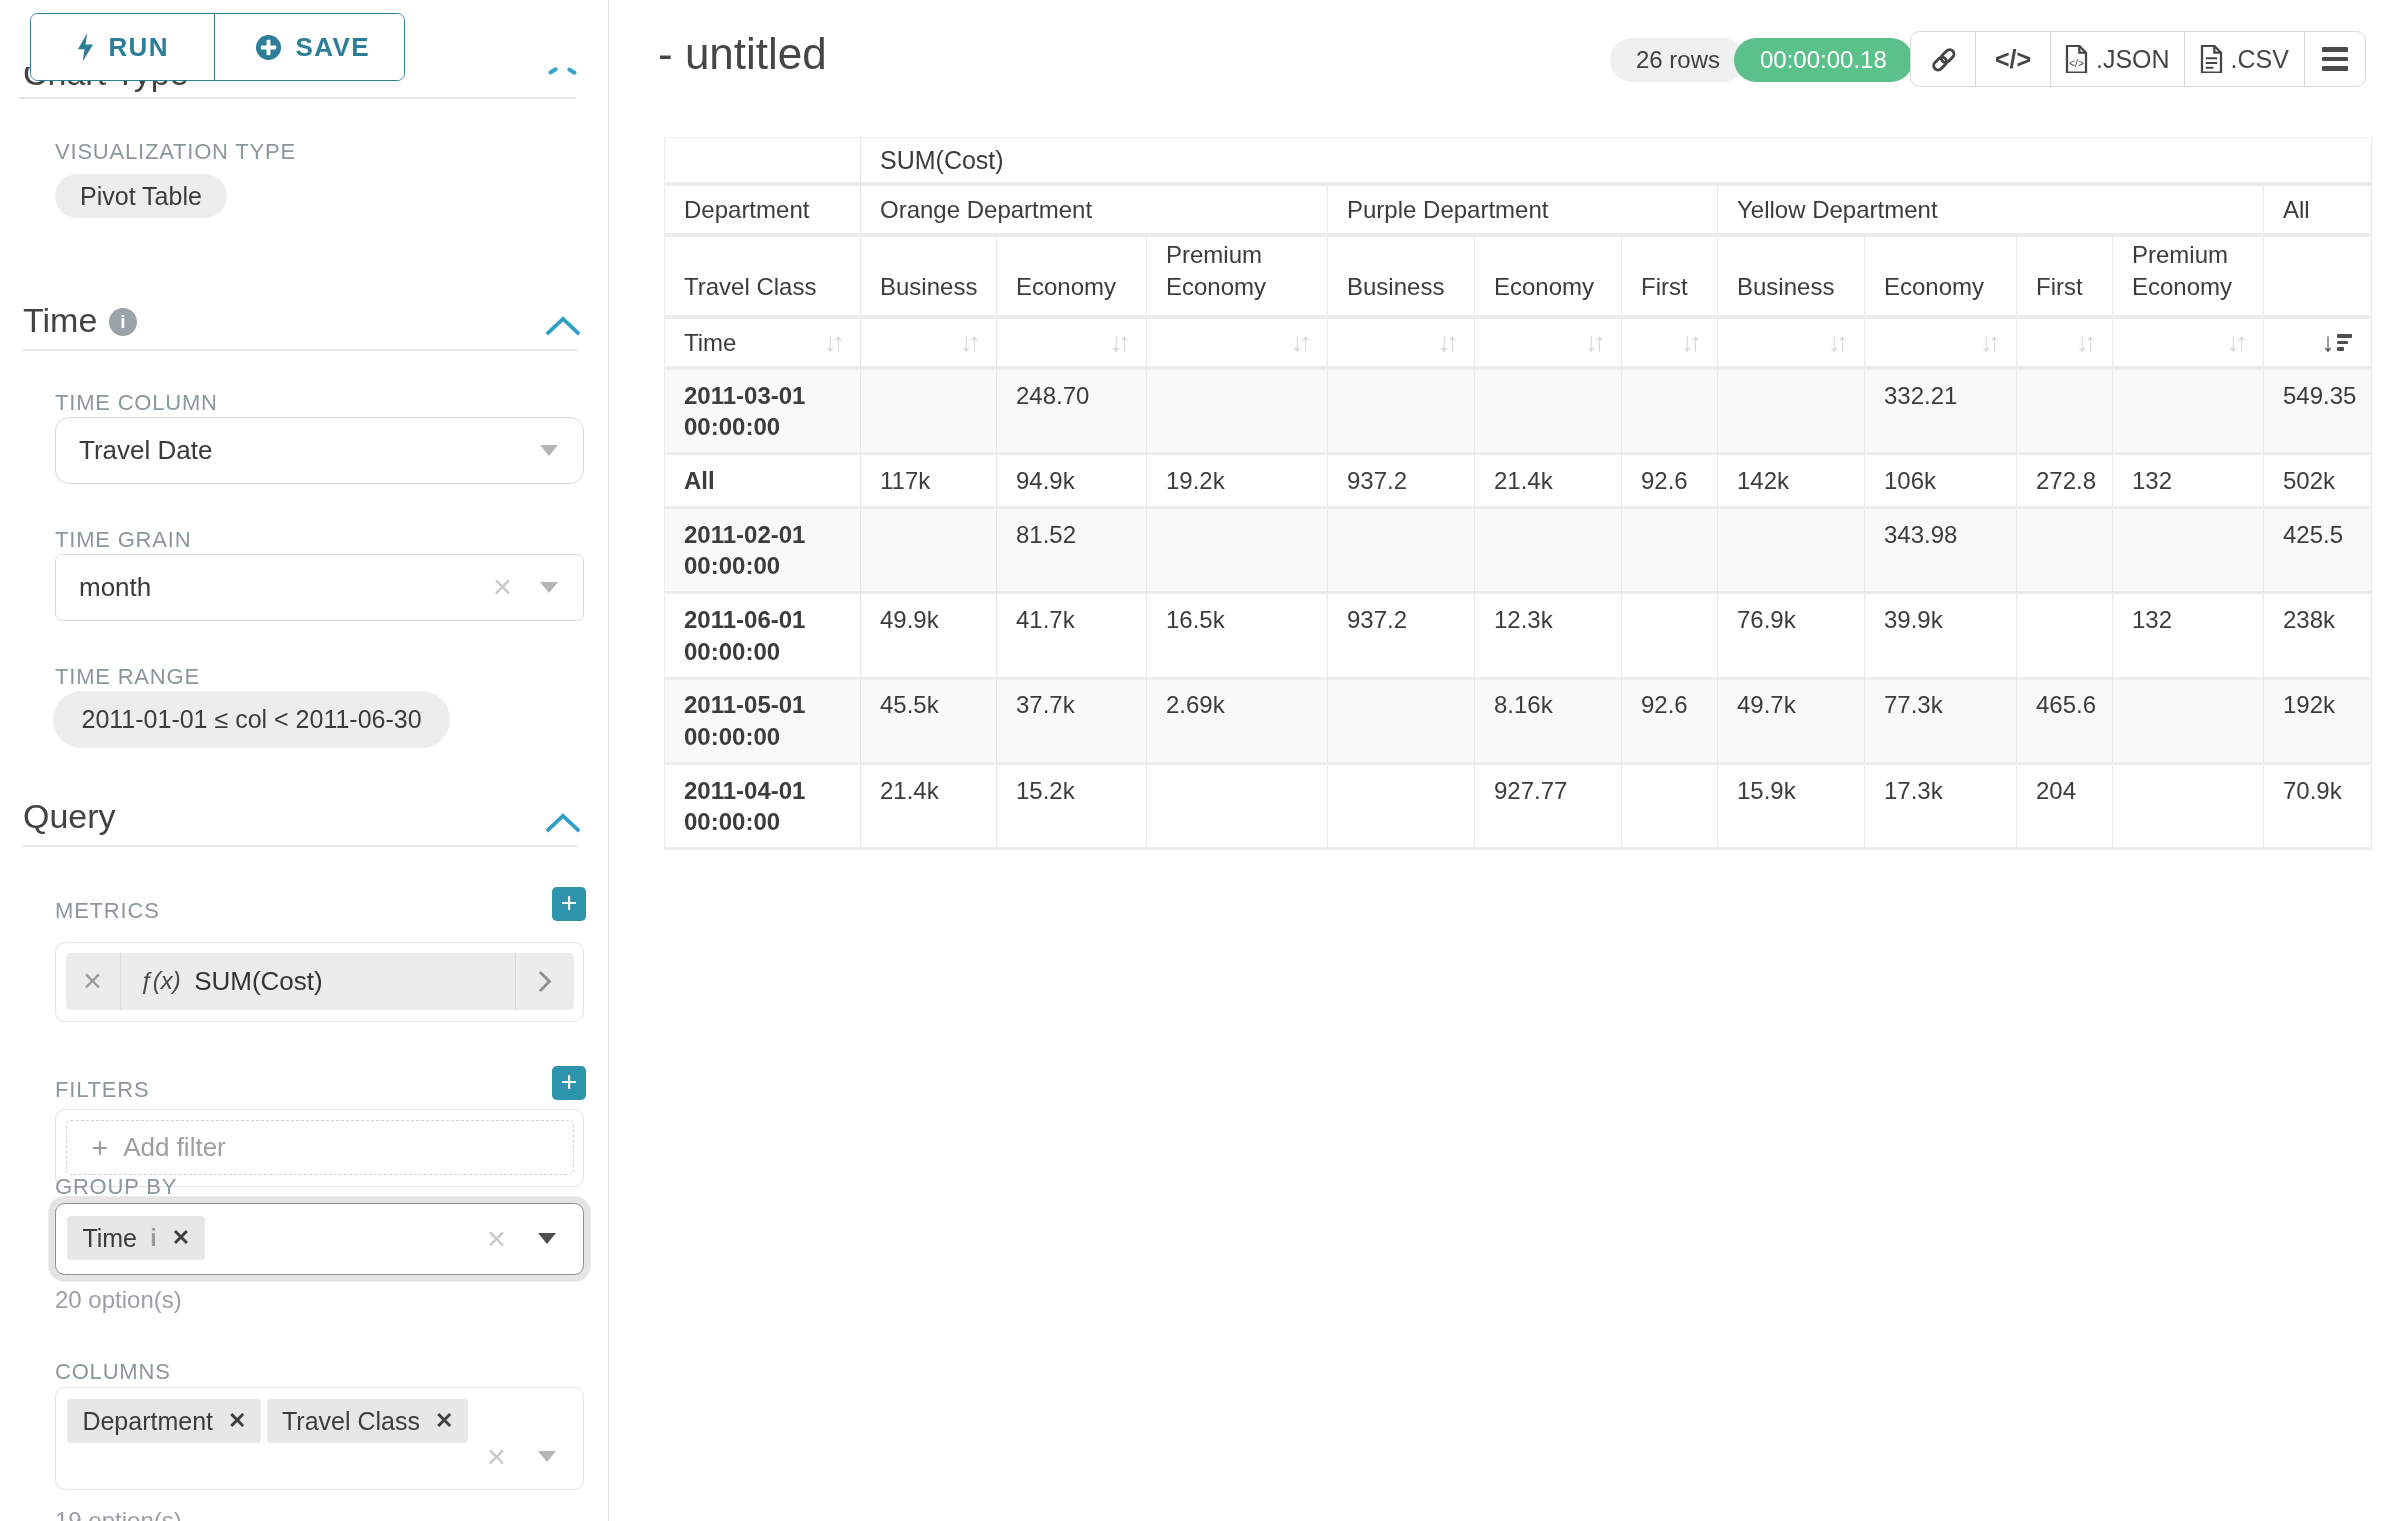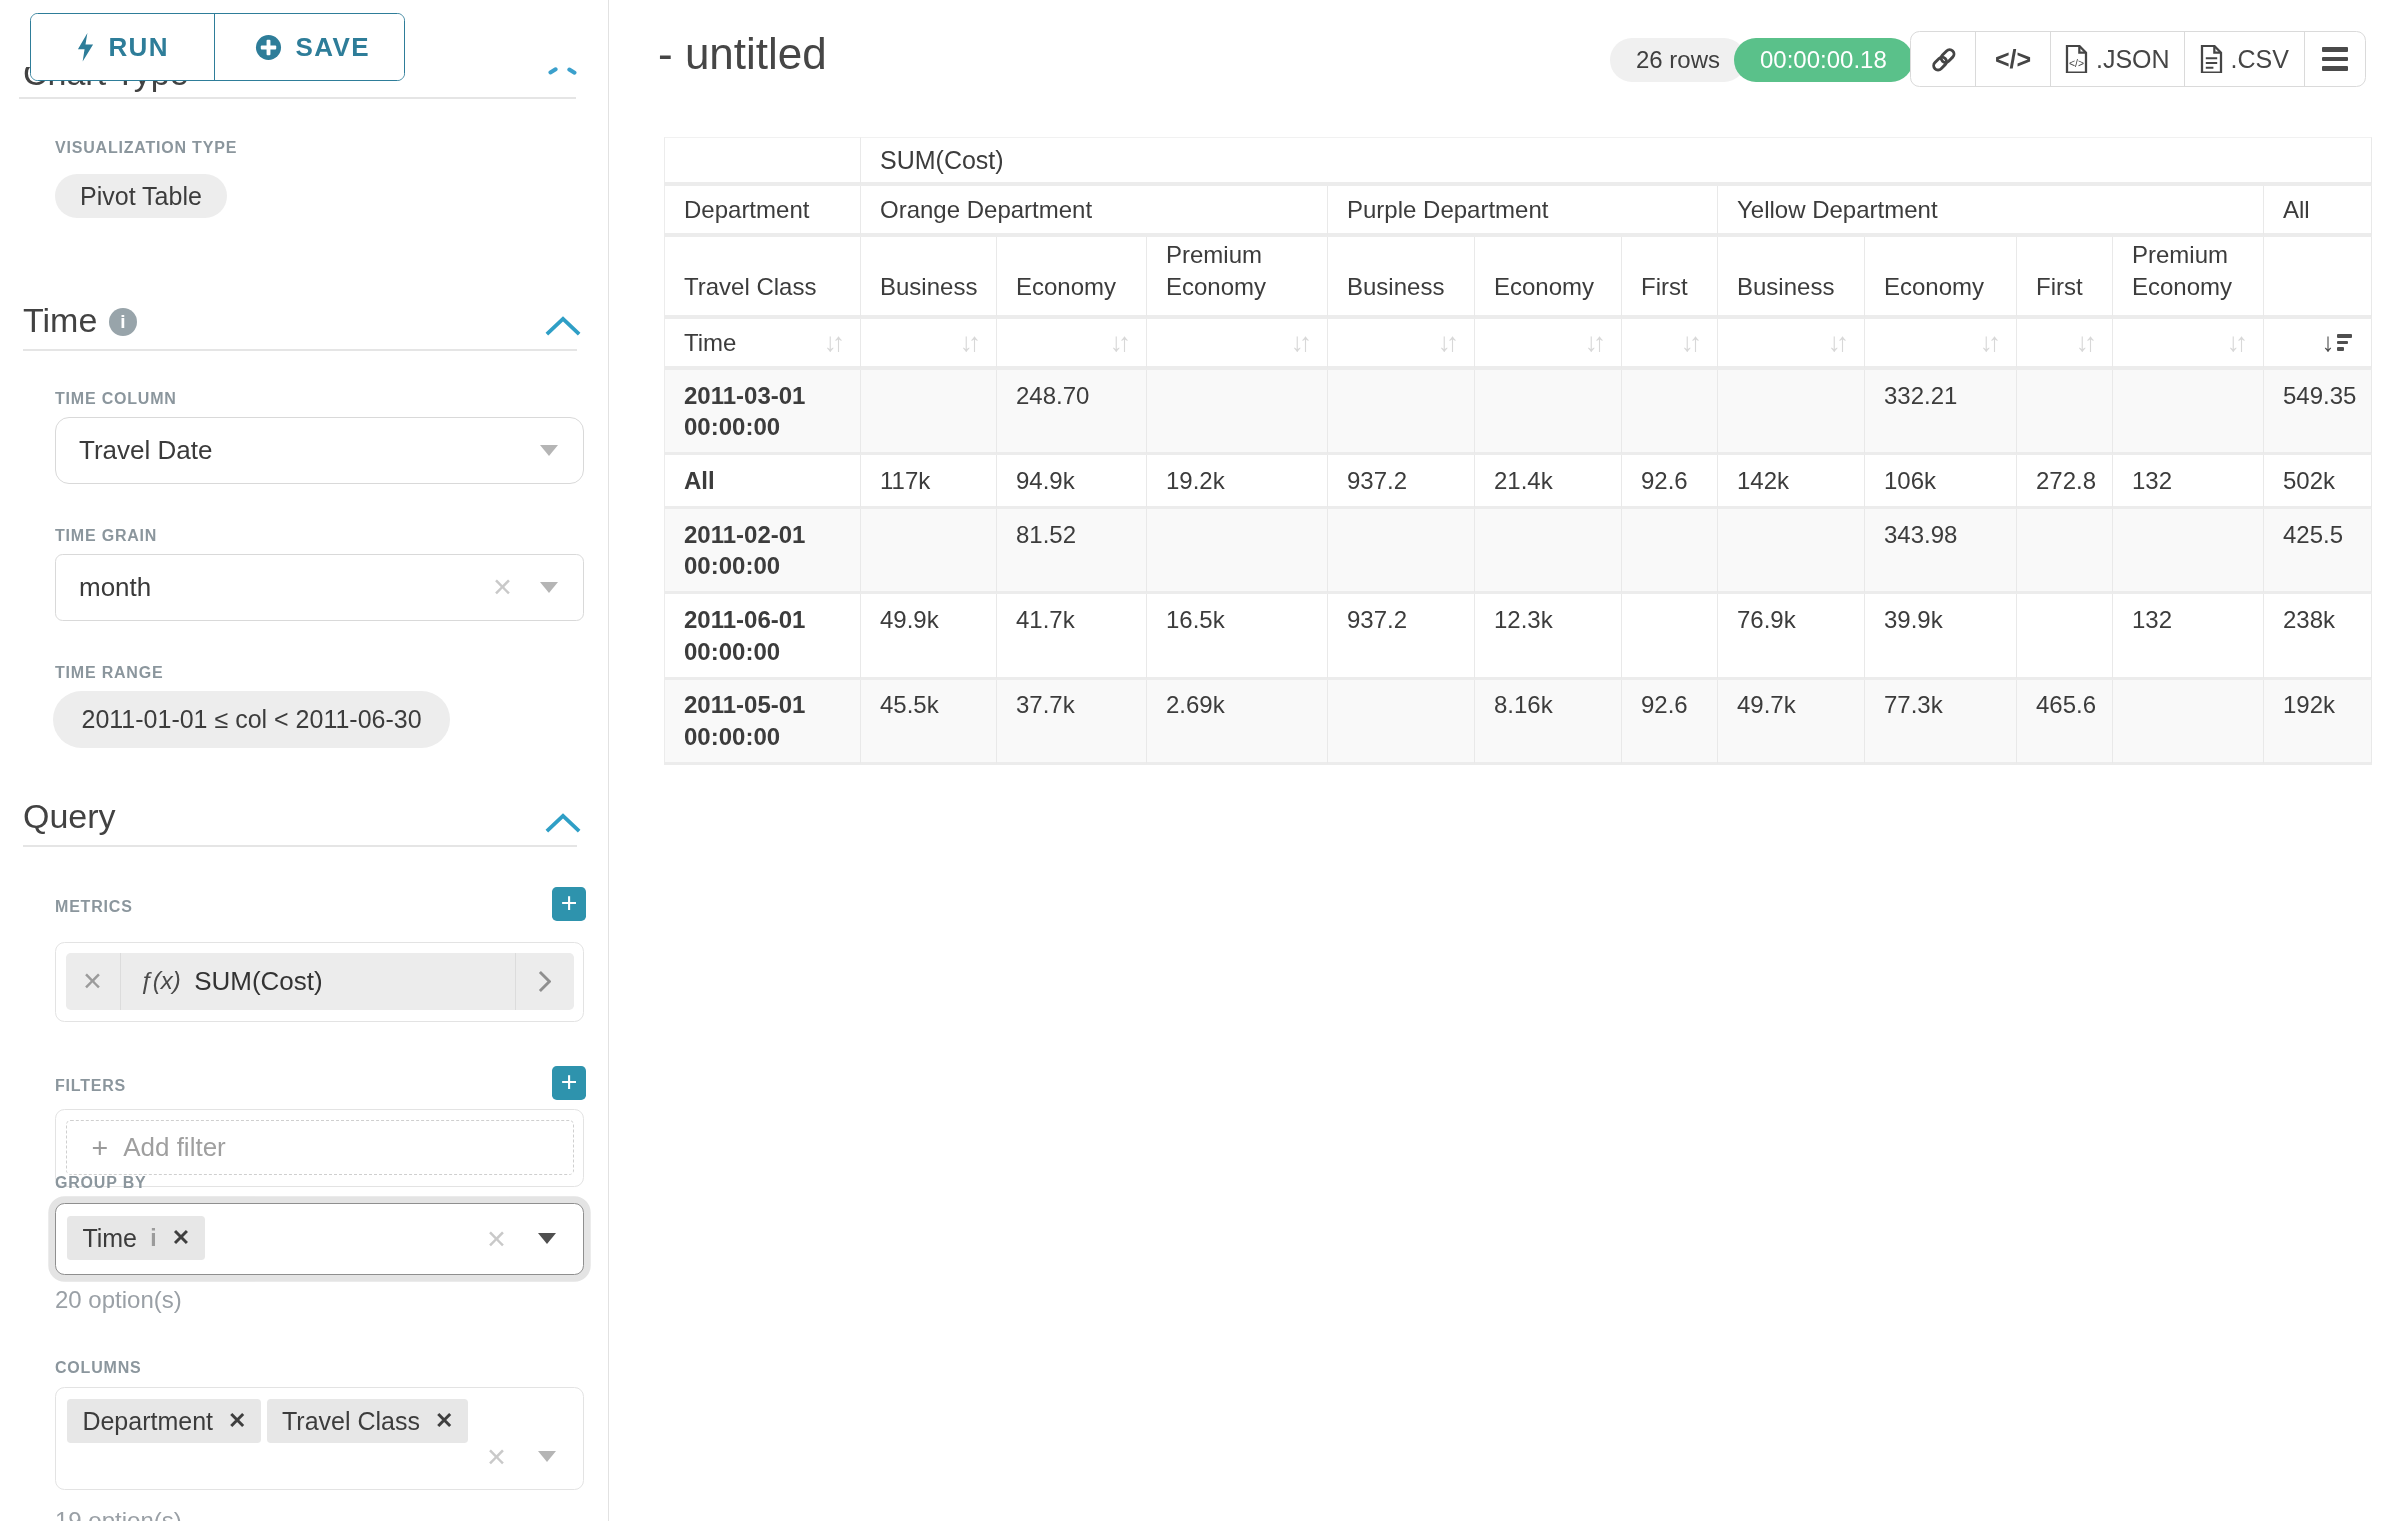--- a/index.html
+++ b/index.html
@@ -7,21 +7,21 @@
               font-family:"Liberation Sans", sans-serif; color:#3c3c3c; }
   .abs { position:absolute; }
 
   
   #sidebar { position:absolute; left:0; top:0; width:609px; height:1522px;
              background:#fff; border-right:1.9px solid #e2e2e2; }
   #side-scroll { position:absolute; left:0; top:67px; right:0; bottom:0; overflow:hidden; }
 
   .section-heading { font-size:34px; color:#424242; }
   .divider { height:1.9px; background:#e5e5e5; }
-  .field-label { font-size:16px; color:#8b969d; letter-spacing:0.8px;font-weight:bold; }
+  .field-label { font-size:22px; color:#8b969d; letter-spacing:0.8px; }
   .muted-note { font-size:24px; color:#9aa0a6; }
 
   .btn-group { position:absolute; left:30px; top:13.3px; width:375px; height:68px;
                display:flex; border:1.9px solid #2e7d99; border-radius:7.6px; background:#fff;
                overflow:hidden; z-index:6;text-align:right; }
   .btn-group .btn { flex:1; display:flex; align-items:center; justify-content:center;
                     gap:13.3px; color:#2e7d99; font-size:26px; font-weight:700;
                     letter-spacing:1.4px; background:#fff; cursor:pointer; }
   .btn-group .btn + .btn { border-left:1.9px solid #2e7d99;padding-left:6px; }
 
@@ -443,16 +443,30 @@
           <td>2.69k</td>
           <td></td>
           <td>8.16k</td>
           <td>92.6</td>
           <td>49.7k</td>
           <td>77.3k</td>
           <td>465.6</td>
           <td></td>
           <td>192k</td>
         </tr>
+        <tr>
+          <td class="rowlabel">2011-04-01 00:00:00</td>
+          <td>21.4k</td>
+          <td>15.2k</td>
+          <td></td>
+          <td></td>
+          <td>927.77</td>
+          <td></td>
+          <td>15.9k</td>
+          <td>17.3k</td>
+          <td>204</td>
+          <td></td>
+          <td>70.9k</td>
+        </tr>
       </tbody>
     </table>
 </div>
 
 
 </body></html>

